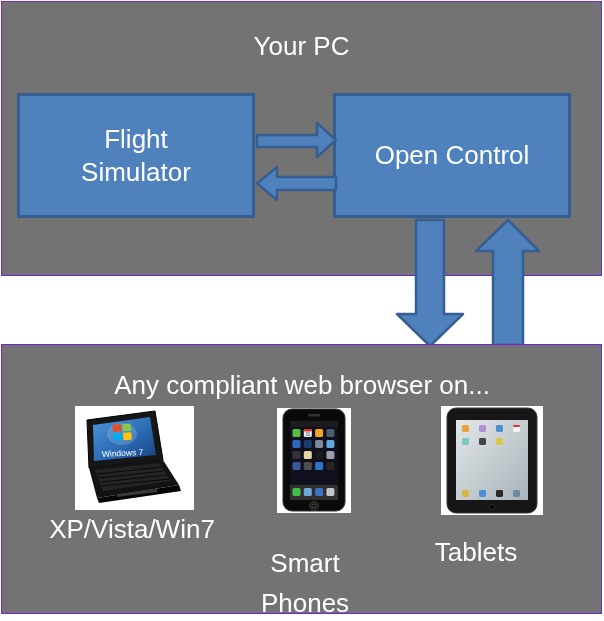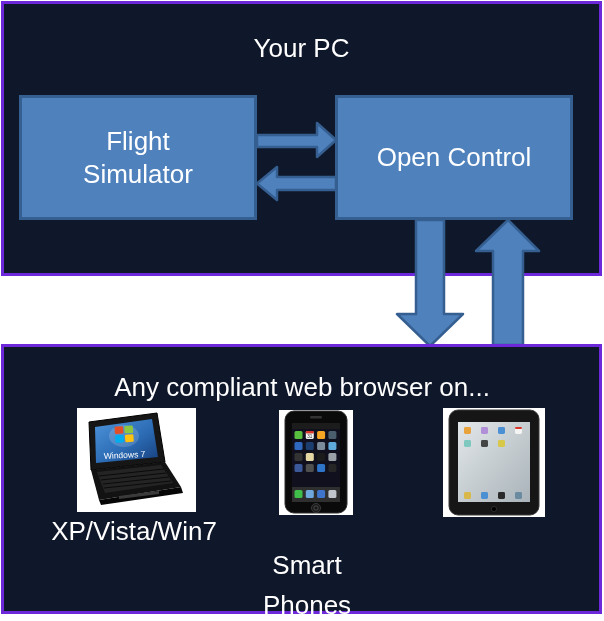--- a/index.html
+++ b/index.html
@@ -2,21 +2,21 @@
 <html><head>
 <meta charset="utf-8">
 <style>
   html,body{margin:0;padding:0;background:#ffffff;}
   .page{
     position:relative;width:604px;height:621px;overflow:hidden;
     background:#ffffff;font-family:"Liberation Sans",sans-serif;
     -webkit-font-smoothing:antialiased;
   }
   .section{
-    position:absolute;background:#0f172a;border:3px solid #6d28d9;
+    position:absolute;background:#737373;border:1px solid #6d28d9;
     box-sizing:border-box;
   }
   .top-section{left:1px;top:1px;width:601px;height:275px;z-index:1;}
   .bottom-section{left:1px;top:344px;width:601px;height:270px;z-index:3;}
   .section-title{
     position:absolute;left:0;right:0;text-align:center;
     color:#ffffff;font-size:26px;line-height:32px;white-space:pre;
   }
   .top-section .section-title{top:28px;}
   .bottom-section .section-title{top:24px;padding-right:46px;margin-left:47px;}
@@ -176,15 +176,16 @@
           <rect x="38" y="84" width="7" height="7" rx="1.4" fill="#4A90D2"></rect>
           <rect x="55" y="84" width="7" height="7" rx="1.4" fill="#2A2A2A"></rect>
           <rect x="72" y="84" width="7" height="7" rx="1.4" fill="#6A8AA0"></rect>
         </g>
         <circle cx="51" cy="101" r="2.6" fill="#000000" stroke="#333333" stroke-width="0.8"></circle>
       </svg>
     </div>
 
     <div class="device-label label-xp">XP/Vista/Win7</div>
     <div class="device-label label-smart">Smart Phones</div>
+    <div class="device-label label-tablets">Tablets</div>
   </div>
 
 </div>
 
 </body></html>

